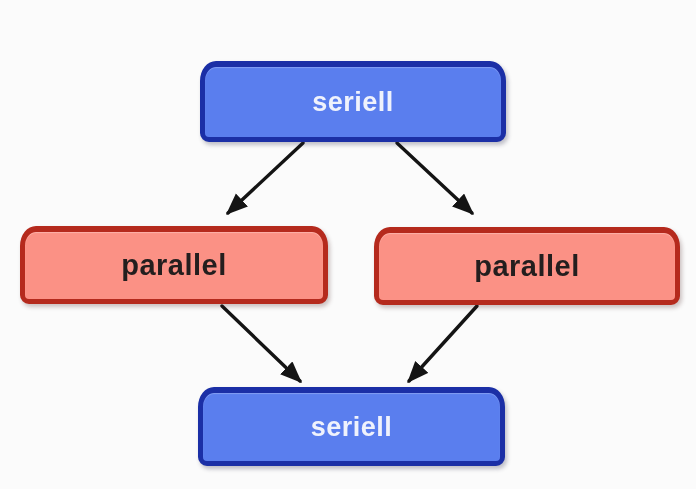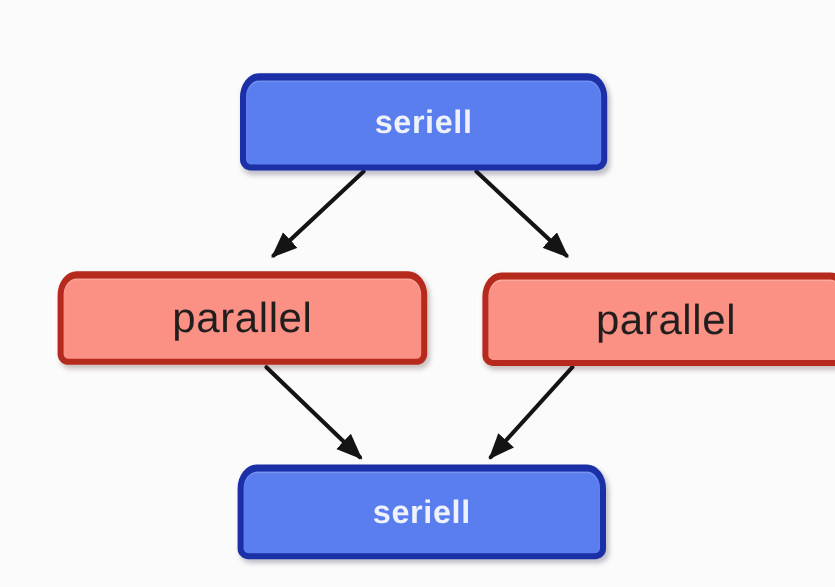--- a/index.html
+++ b/index.html
@@ -55,24 +55,23 @@
     font-size:27px;
     font-weight:600;
     box-shadow:2px 3px 4px rgba(30,30,60,0.28), inset 0 1px 1px rgba(255,255,255,0.25);
   }
   .node.parallel{
     background:var(--parallel-fill);
     border:5px solid var(--parallel-border);
     border-top-width:6px;
     color:var(--parallel-text);
     border-radius:16px 16px 9px 9px / 20px 20px 9px 9px;
-    font-size:35px;
-    font-weight:400;
+    font-size:29px;
+    font-weight:700;
     box-shadow:2px 3px 4px rgba(60,20,20,0.25), inset 0 1px 1px rgba(255,255,255,0.30);
-    margin-left:28px;
   }
   #node-seriell-top    { left:200px; top:61px;  width:306px; height:81px; }
   #node-parallel-left  { left:20px;  top:226px; width:308px; height:78px; }
   #node-parallel-right { left:374px; top:227px; width:306px; height:78px; }
   #node-seriell-bottom { left:198px; top:387px; width:307px; height:79px; }
 </style>
 </head>
 <body>
 
 <div class="canvas">

